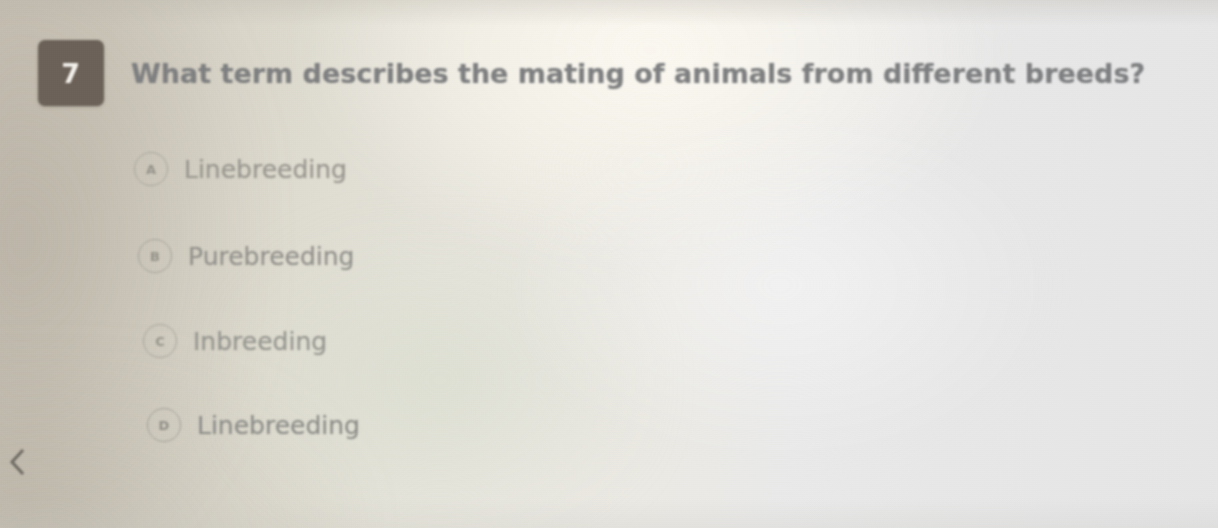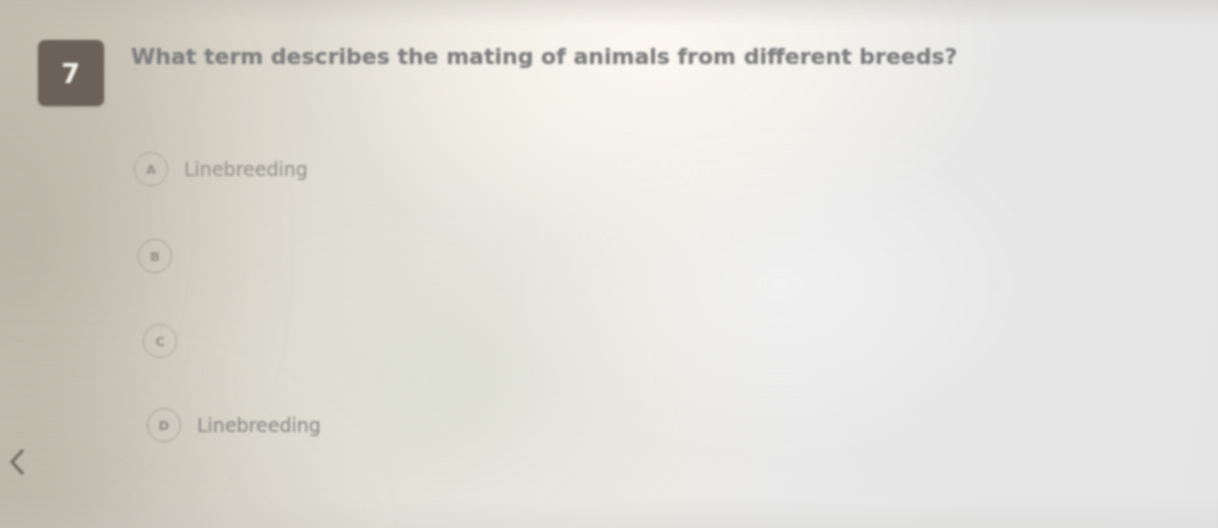--- a/index.html
+++ b/index.html
@@ -133,22 +133,22 @@
     font-size: 27px;
     font-weight: 700;
     display: flex;
     align-items: center;
     justify-content: center;
     letter-spacing: 0.5px;
     box-shadow: 0 1px 3px rgba(90,82,72,0.35);
   }
   .q-text {
     margin-left: 27px;
-    margin-top: 3px;
-    font-size: 22px;
+    margin-top: 17px;
+    font-size: 27px;
     font-weight: 600;
     color: #7e7f80;
     line-height: 1.25;
     white-space: nowrap;
     text-shadow: 0 0 1px rgba(130,130,132,0.55);
   }
 
   
   .options {
     position: absolute;
@@ -174,21 +174,21 @@
     border: 1.6px solid #a7a49c;
     color: #8f8d86;
     font-size: 13px;
     font-weight: 600;
     display: flex;
     align-items: center;
     justify-content: center;
     flex: 0 0 auto;
   }
   .opt-label {
-    font-size: 19px;
+    font-size: 25px;
     font-weight: 500;
     color: #8b8c8d;
     white-space: nowrap;
     text-shadow: 0 0 1px rgba(140,141,143,0.5);
   }
 
   .opt-a .opt-label { color: #9a9890; }
   .opt-b .opt-label { color: #93928c; }
   .opt-c .opt-label { color: #979790; }
   .opt-d .opt-label { color: #8e8e89; }
@@ -246,24 +246,26 @@
 
     <div class="options">
 
       <div class="option opt-a">
         <div class="opt-marker">A</div>
         <div class="opt-label">Linebreeding</div>
       </div>
 
       <div class="option opt-b">
         <div class="opt-marker">B</div>
+        <div class="opt-label">Purebreeding</div>
       </div>
 
       <div class="option opt-c">
         <div class="opt-marker">C</div>
+        <div class="opt-label">Inbreeding</div>
       </div>
 
       <div class="option opt-d">
         <div class="opt-marker">D</div>
         <div class="opt-label">Linebreeding</div>
       </div>
 
     </div>
 
     <div class="back-nav">

